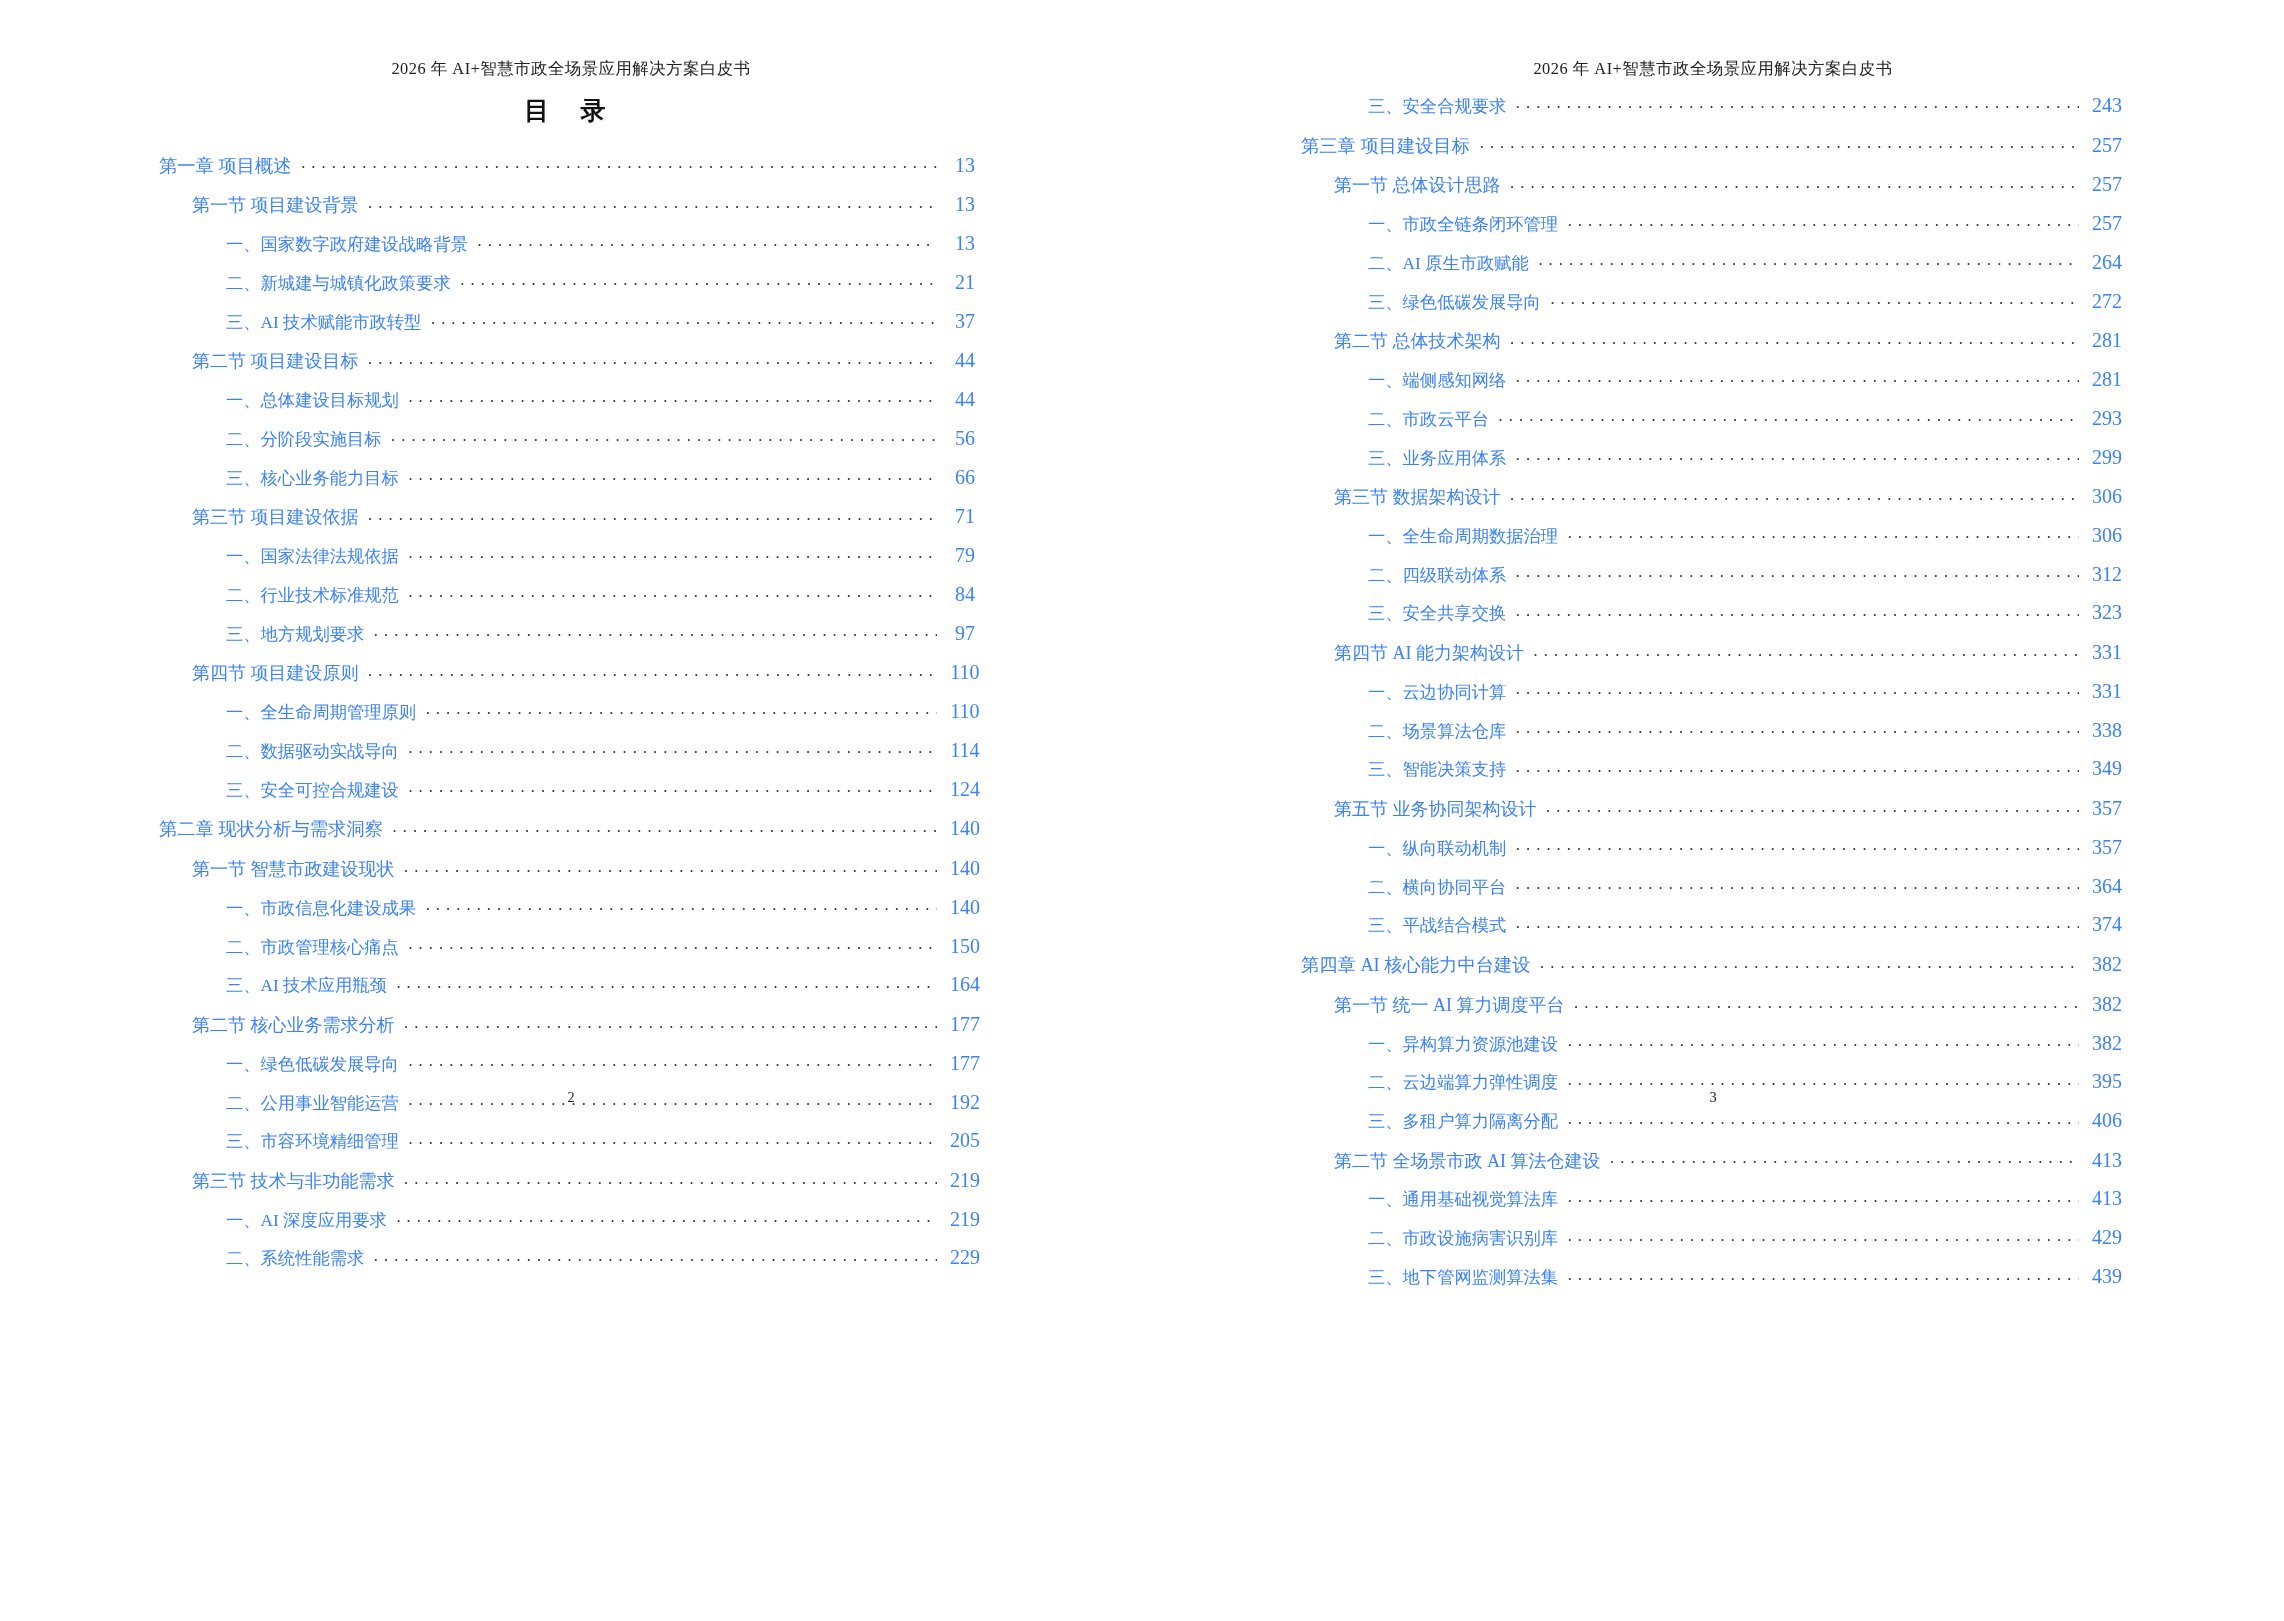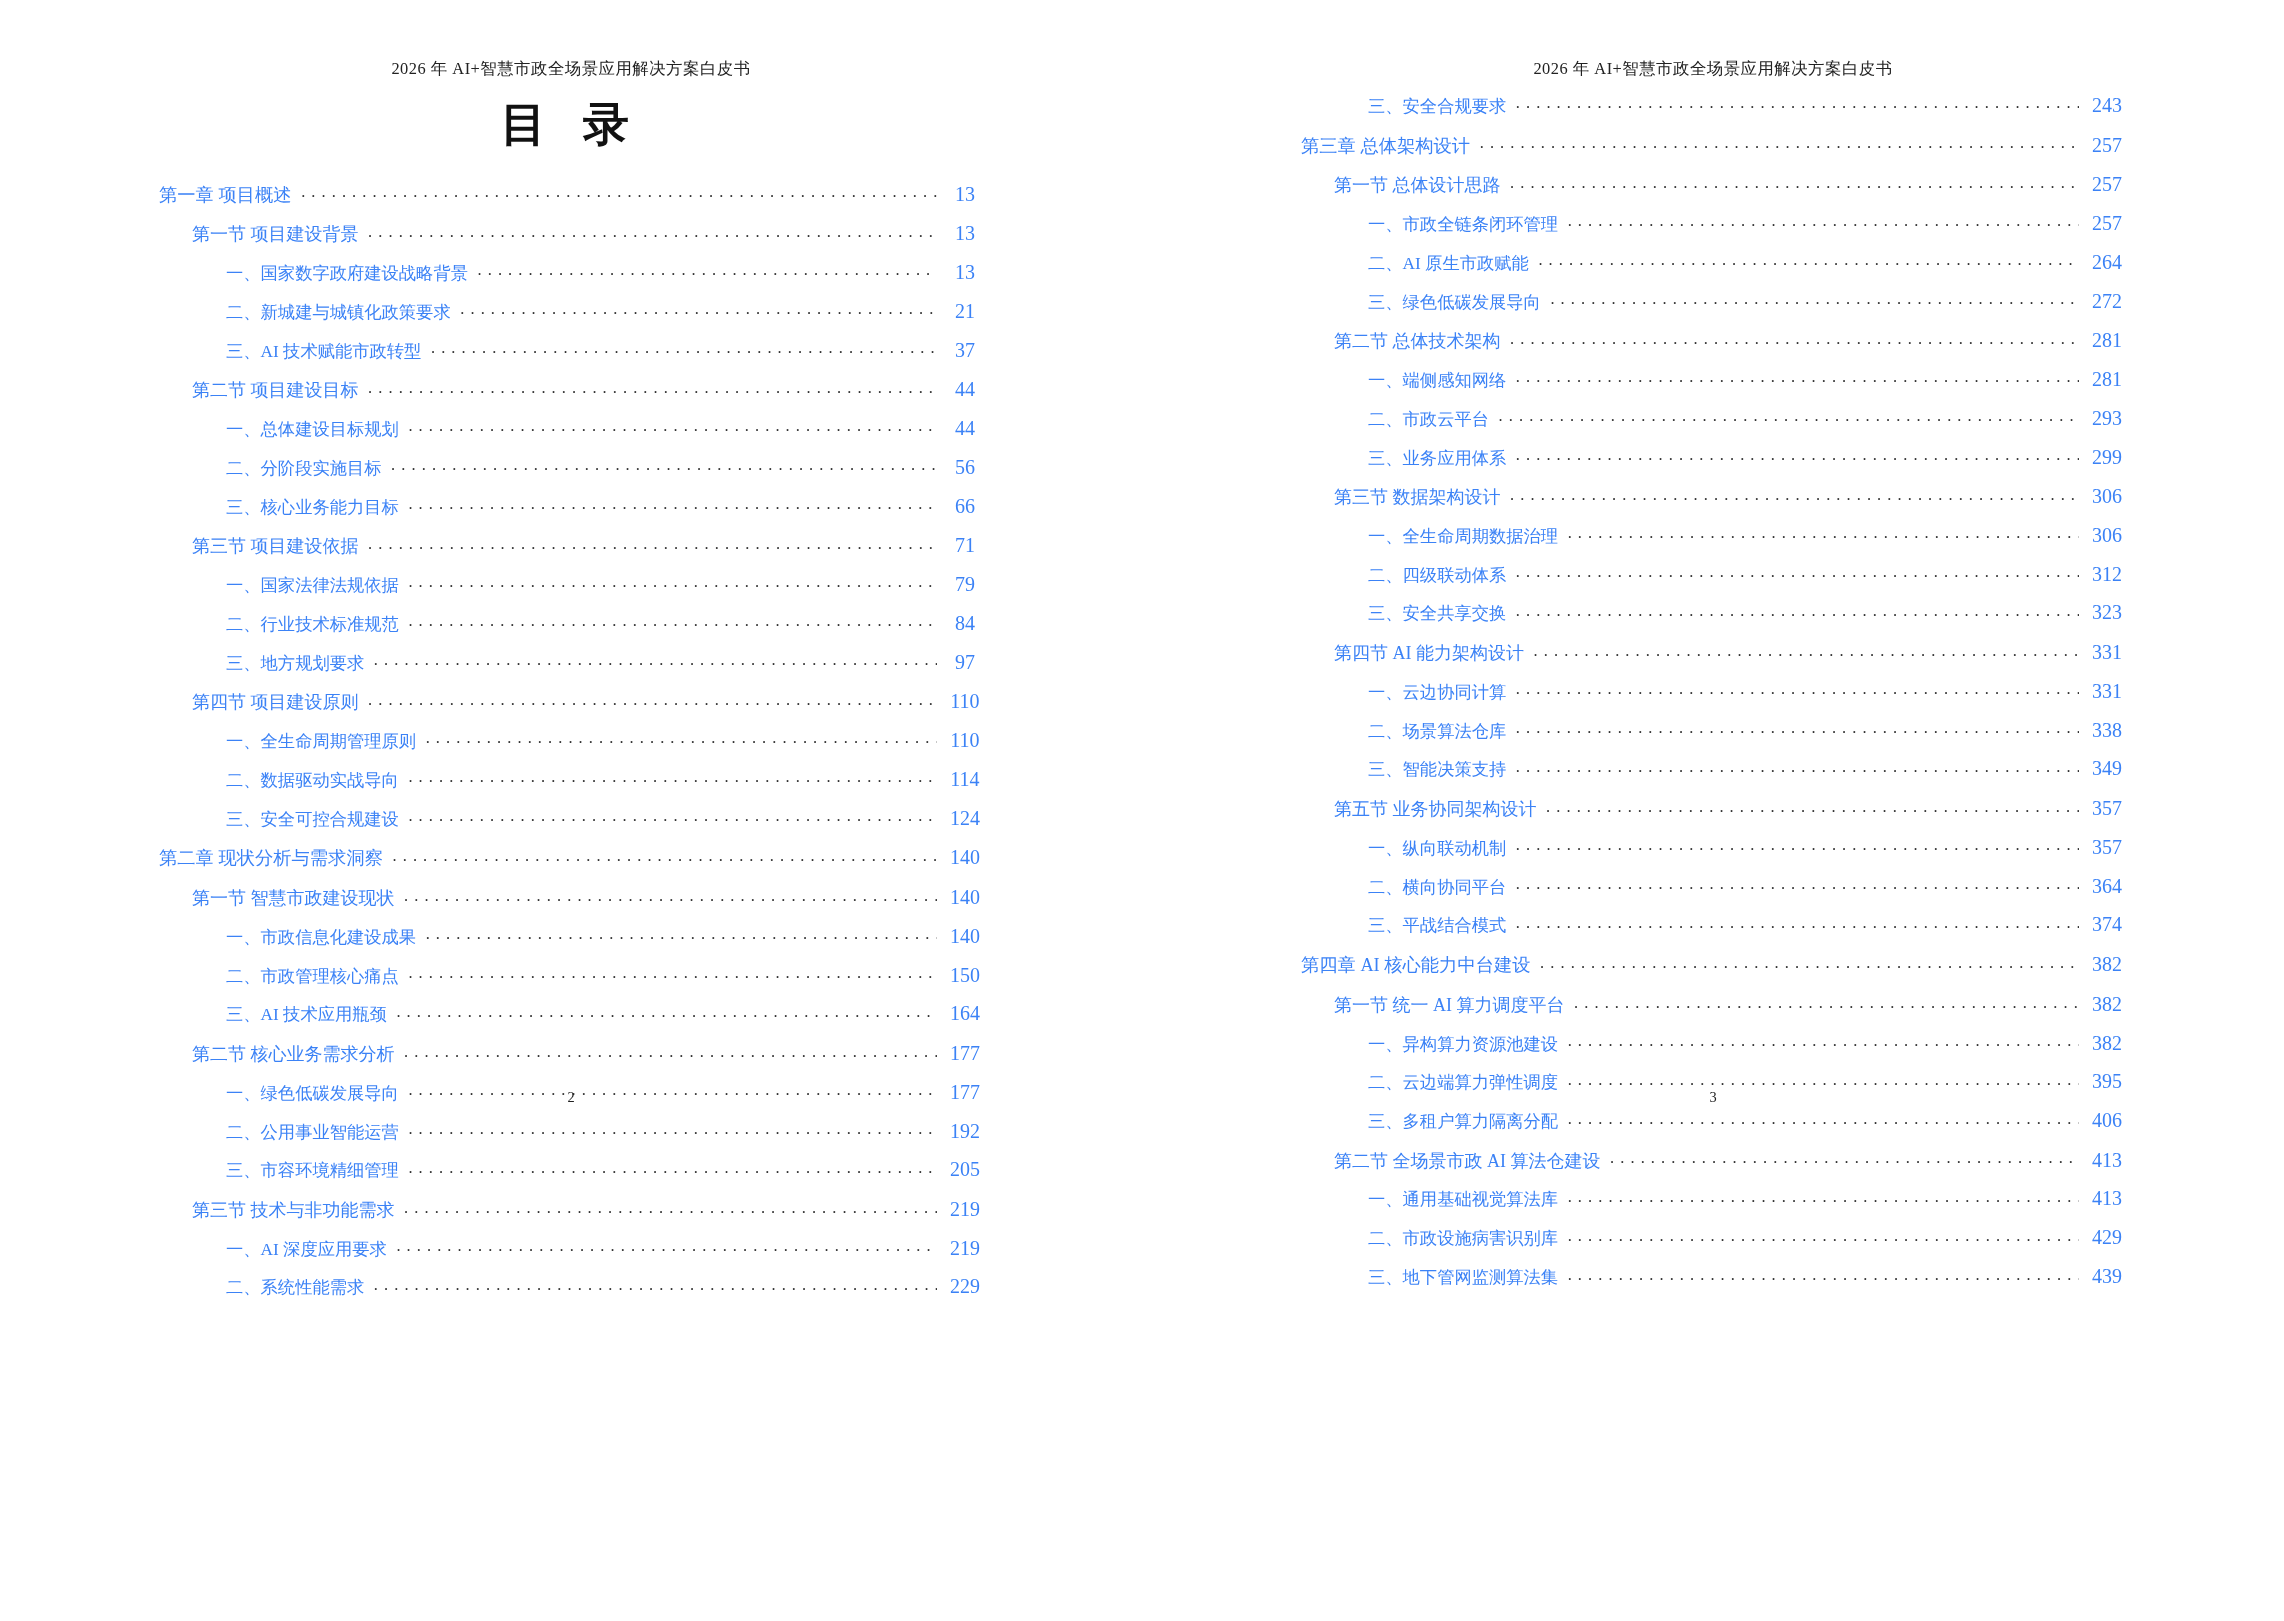--- a/index.html
+++ b/index.html
@@ -37,21 +37,21 @@
   .running-head {
     text-align: center;
     font-size: 16.4px;
     letter-spacing: 0.5px;
     color: #222;
     margin: 0 0 14.4px 0;
     font-family: "Liberation Serif", "DejaVu Serif", serif;
   }
   .doc-title {
     text-align: center;
-    font-size: 46px;
+    font-size: 25px;
     letter-spacing: 12.5px;
     font-weight: bold;
     margin: 5px 0 26px 0;
     color: #111;
   }
   .toc-list {
     list-style: none;
     margin: 0;
     padding: 0;
   }
@@ -267,21 +267,21 @@
 
   <div class="page page-right">
     <div class="running-head">2026 年 AI+智慧市政全场景应用解决方案白皮书</div>
     <ul class="toc-list">
         <li class="toc-entry level-3">
           <span class="toc-label">三、安全合规要求</span>
           <span class="toc-dots"></span>
           <span class="toc-page">243</span>
         </li>
         <li class="toc-entry level-1">
-          <span class="toc-label">第三章 总体架构设计</span>
+          <span class="toc-label">第三章 项目建设目标</span>
           <span class="toc-dots"></span>
           <span class="toc-page">257</span>
         </li>
         <li class="toc-entry level-2">
           <span class="toc-label">第一节 总体设计思路</span>
           <span class="toc-dots"></span>
           <span class="toc-page">257</span>
         </li>
         <li class="toc-entry level-3">
           <span class="toc-label">一、市政全链条闭环管理</span>

